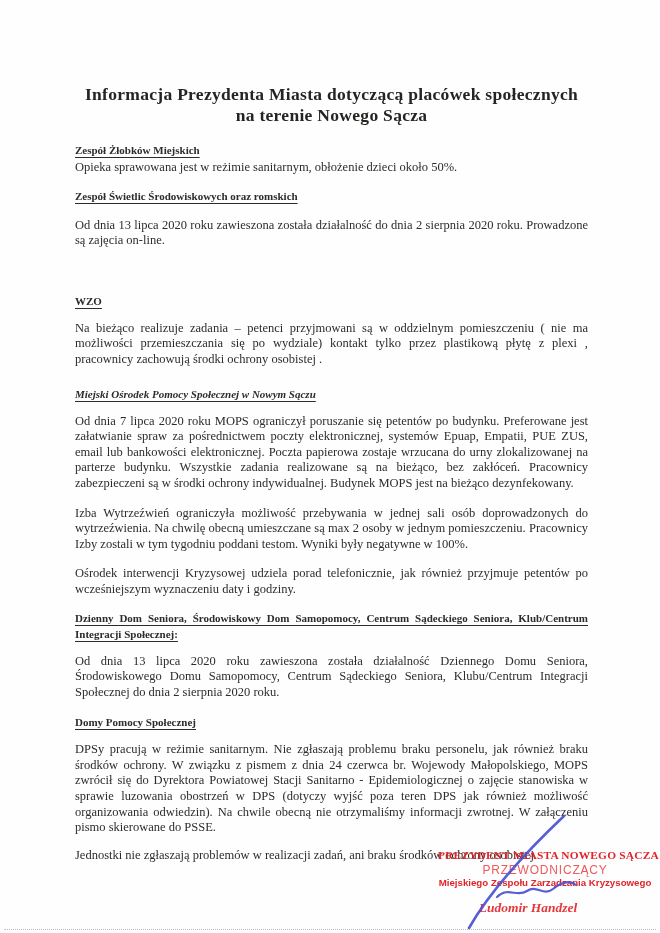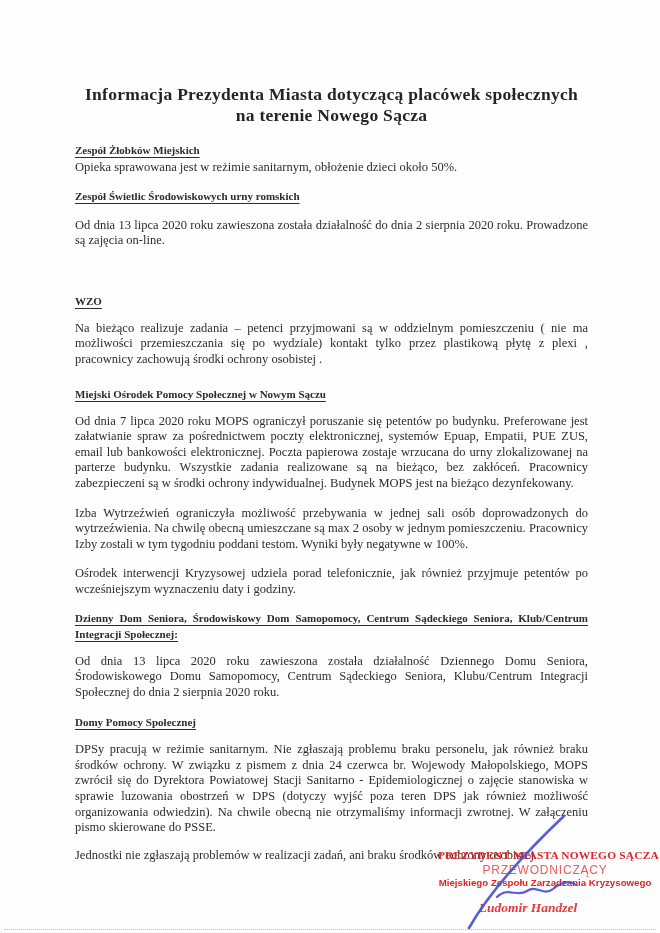--- a/index.html
+++ b/index.html
@@ -44,21 +44,21 @@
     font-size: 12.5px;
     line-height: 15.6px;
     text-align: justify;
     margin: 0;
   }
   
   .mt-tight  { margin-top: 2px; }
   .mt-12 { margin-top: 12px; }
   .mt-14 { margin-top: 14px; }
   .mt-16 { margin-top: 12px; font-family: Liberation Serif, serif; }
-  .mt-18 { margin-top: 18px; }
+  .mt-18 { margin-top: 18px; font-style: italic; }
   .mt-26 { margin-top: 44px; }
 
   .stamp {
     position: absolute;
     left: 438px;
     top: 849px;
     width: 214px;
     text-align: center;
     filter: blur(0.3px);
   }
@@ -126,21 +126,21 @@
   <div class="content">
 
     <div class="doc-title">
       <div>Informacja Prezydenta Miasta dotyczącą placówek społecznych</div>
       <div>na terenie Nowego Sącza</div>
     </div>
 
     <div class="sec-heading">Zespół Żłobków Miejskich</div>
     <p class="para mt-tight">Opieka sprawowana jest  w reżimie sanitarnym, obłożenie dzieci  około 50%.</p>
 
-    <div class="sec-heading mt-12">Zespół Świetlic Środowiskowych  urny romskich</div>
+    <div class="sec-heading mt-12">Zespół Świetlic Środowiskowych  oraz romskich</div>
     <p class="para mt-14">Od dnia 13 lipca 2020 roku  zawieszona została działalność do dnia 2 sierpnia 2020 roku. Prowadzone są zajęcia on-line.</p>
 
     <div class="sec-heading mt-26">WZO</div>
     <p class="para mt-16">Na bieżąco realizuje zadania – petenci przyjmowani są w oddzielnym pomieszczeniu ( nie ma możliwości przemieszczania się po wydziale) kontakt tylko przez  plastikową płytę z plexi , pracownicy zachowują środki ochrony osobistej .</p>
 
     <div class="sec-heading mt-18">Miejski Ośrodek Pomocy Społecznej w Nowym Sączu</div>
     <p class="para mt-16">Od dnia 7 lipca 2020 roku MOPS ograniczył poruszanie się petentów po budynku. Preferowane jest załatwianie spraw za pośrednictwem poczty elektronicznej, systemów Epuap, Empatii, PUE ZUS, email lub bankowości elektronicznej. Poczta papierowa zostaje wrzucana do urny zlokalizowanej na parterze budynku. Wszystkie zadania realizowane są na bieżąco, bez zakłóceń. Pracownicy zabezpieczeni są w środki ochrony indywidualnej. Budynek MOPS jest na bieżąco dezynfekowany.</p>
     <p class="para mt-14">Izba Wytrzeźwień ograniczyła możliwość przebywania w jednej sali osób doprowadzonych do wytrzeźwienia. Na chwilę obecną umieszczane są max 2 osoby w jednym pomieszczeniu. Pracownicy Izby zostali w tym tygodniu poddani testom. Wyniki były negatywne w 100%.</p>
     <p class="para mt-14">Ośrodek interwencji Kryzysowej udziela porad telefonicznie, jak również przyjmuje petentów po wcześniejszym wyznaczeniu daty i godziny.</p>
 

